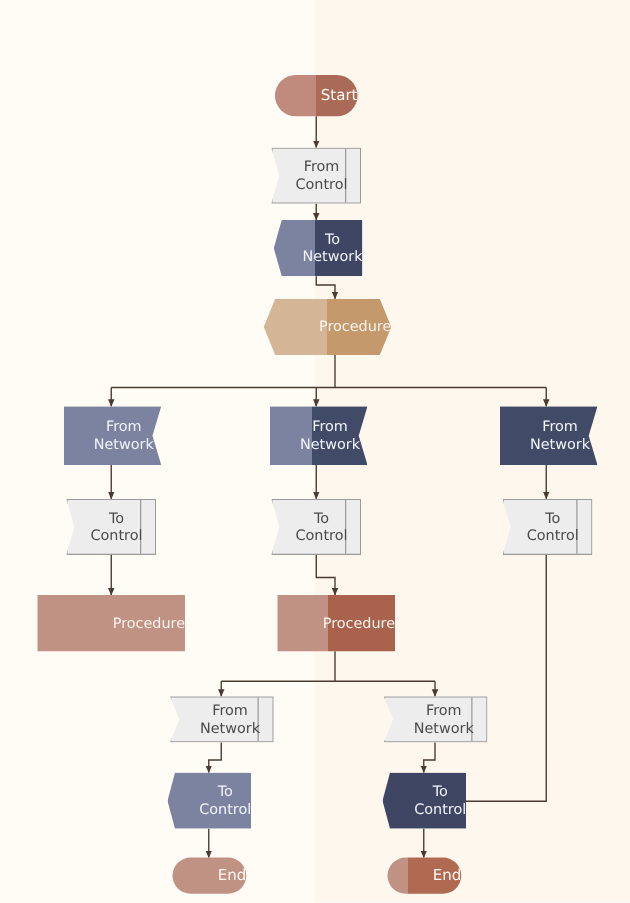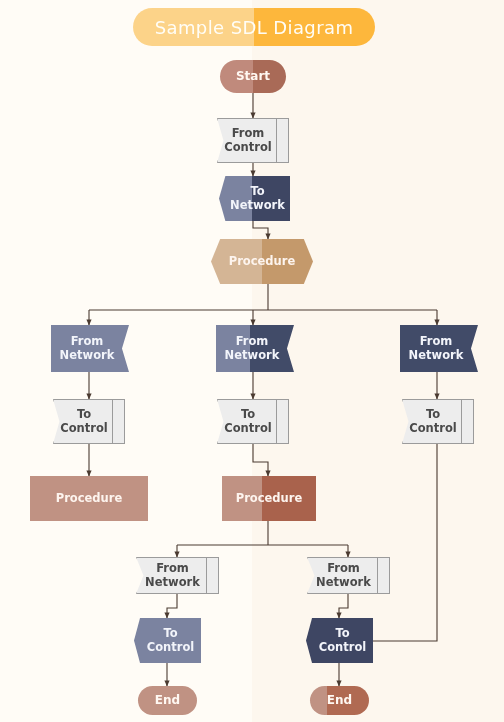--- a/index.html
+++ b/index.html
@@ -30,26 +30,25 @@
   }
   .title-text{
     color:#fffdf6;
     font-size:18px;
     letter-spacing:.4px;
     white-space:nowrap;
   }
   
   .node{
     position:absolute;
-    display:flex;align-items:center;justify-content:center;
+    display:flex;align-items:center;justify-content:flex-end;
     text-align:center;
     line-height:1.18;
     font-size:11.5px;
     box-sizing:border-box;
-    font-weight:bold;
   }
   .node .lbl{position:relative;z-index:3;display:block;}
   
   .terminator{
     border-radius:999px;
     color:#fff8f2;
     font-size:12px;
   }
   .term-start{
     background:linear-gradient(to right,#c08a7c 0%,#c08a7c 50%,#a96a57 50%,#a96a57 100%);
@@ -148,23 +147,20 @@
       <path d="M348,545 L348,557" marker-end="url(#ah)"></path>
 
       <path d="M177,594 L177,608 L167,608 L167,618" marker-end="url(#ah)"></path>
       <path d="M167,663 L167,686" marker-end="url(#ah)"></path>
 
       <path d="M348,594 L348,608 L339,608 L339,618" marker-end="url(#ah)"></path>
       <path d="M339,663 L339,686" marker-end="url(#ah)"></path>
     </g>
   </svg>
 
-  <div class="title-banner">
-    <span class="title-text">Sample SDL Diagram</span>
-  </div>
 
   <div class="node terminator term-start" style="left:220px;top:60px;width:66px;height:33px;">
     <span class="lbl">Start</span>
   </div>
 
   <div class="node flag-gray" style="left:217px;top:118px;width:72px;height:45px;">
     <span class="divider"></span>
     <span class="lbl"><span>From</span><br><span>Control</span></span>
   </div>
 

